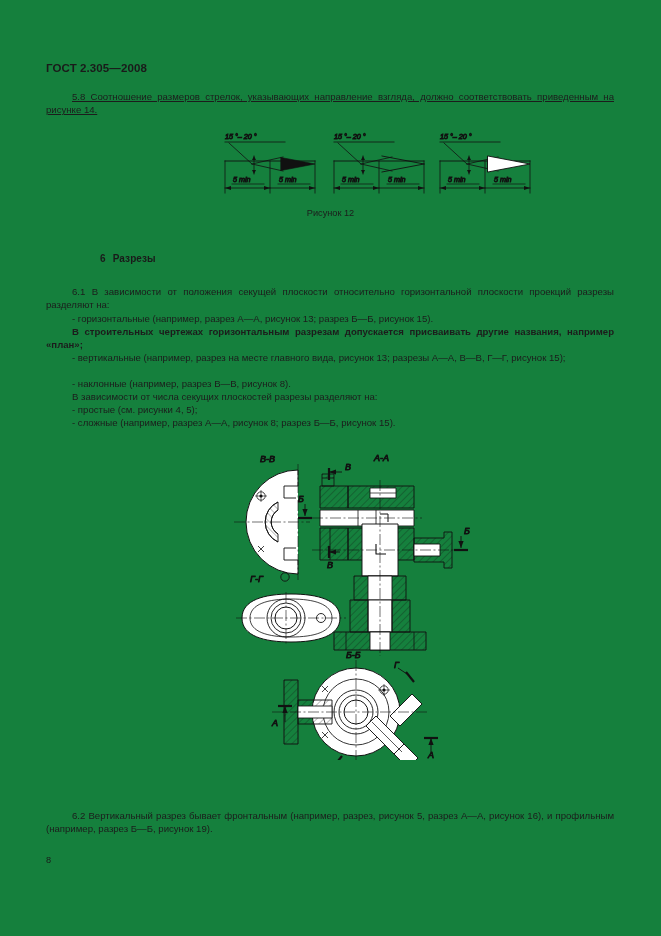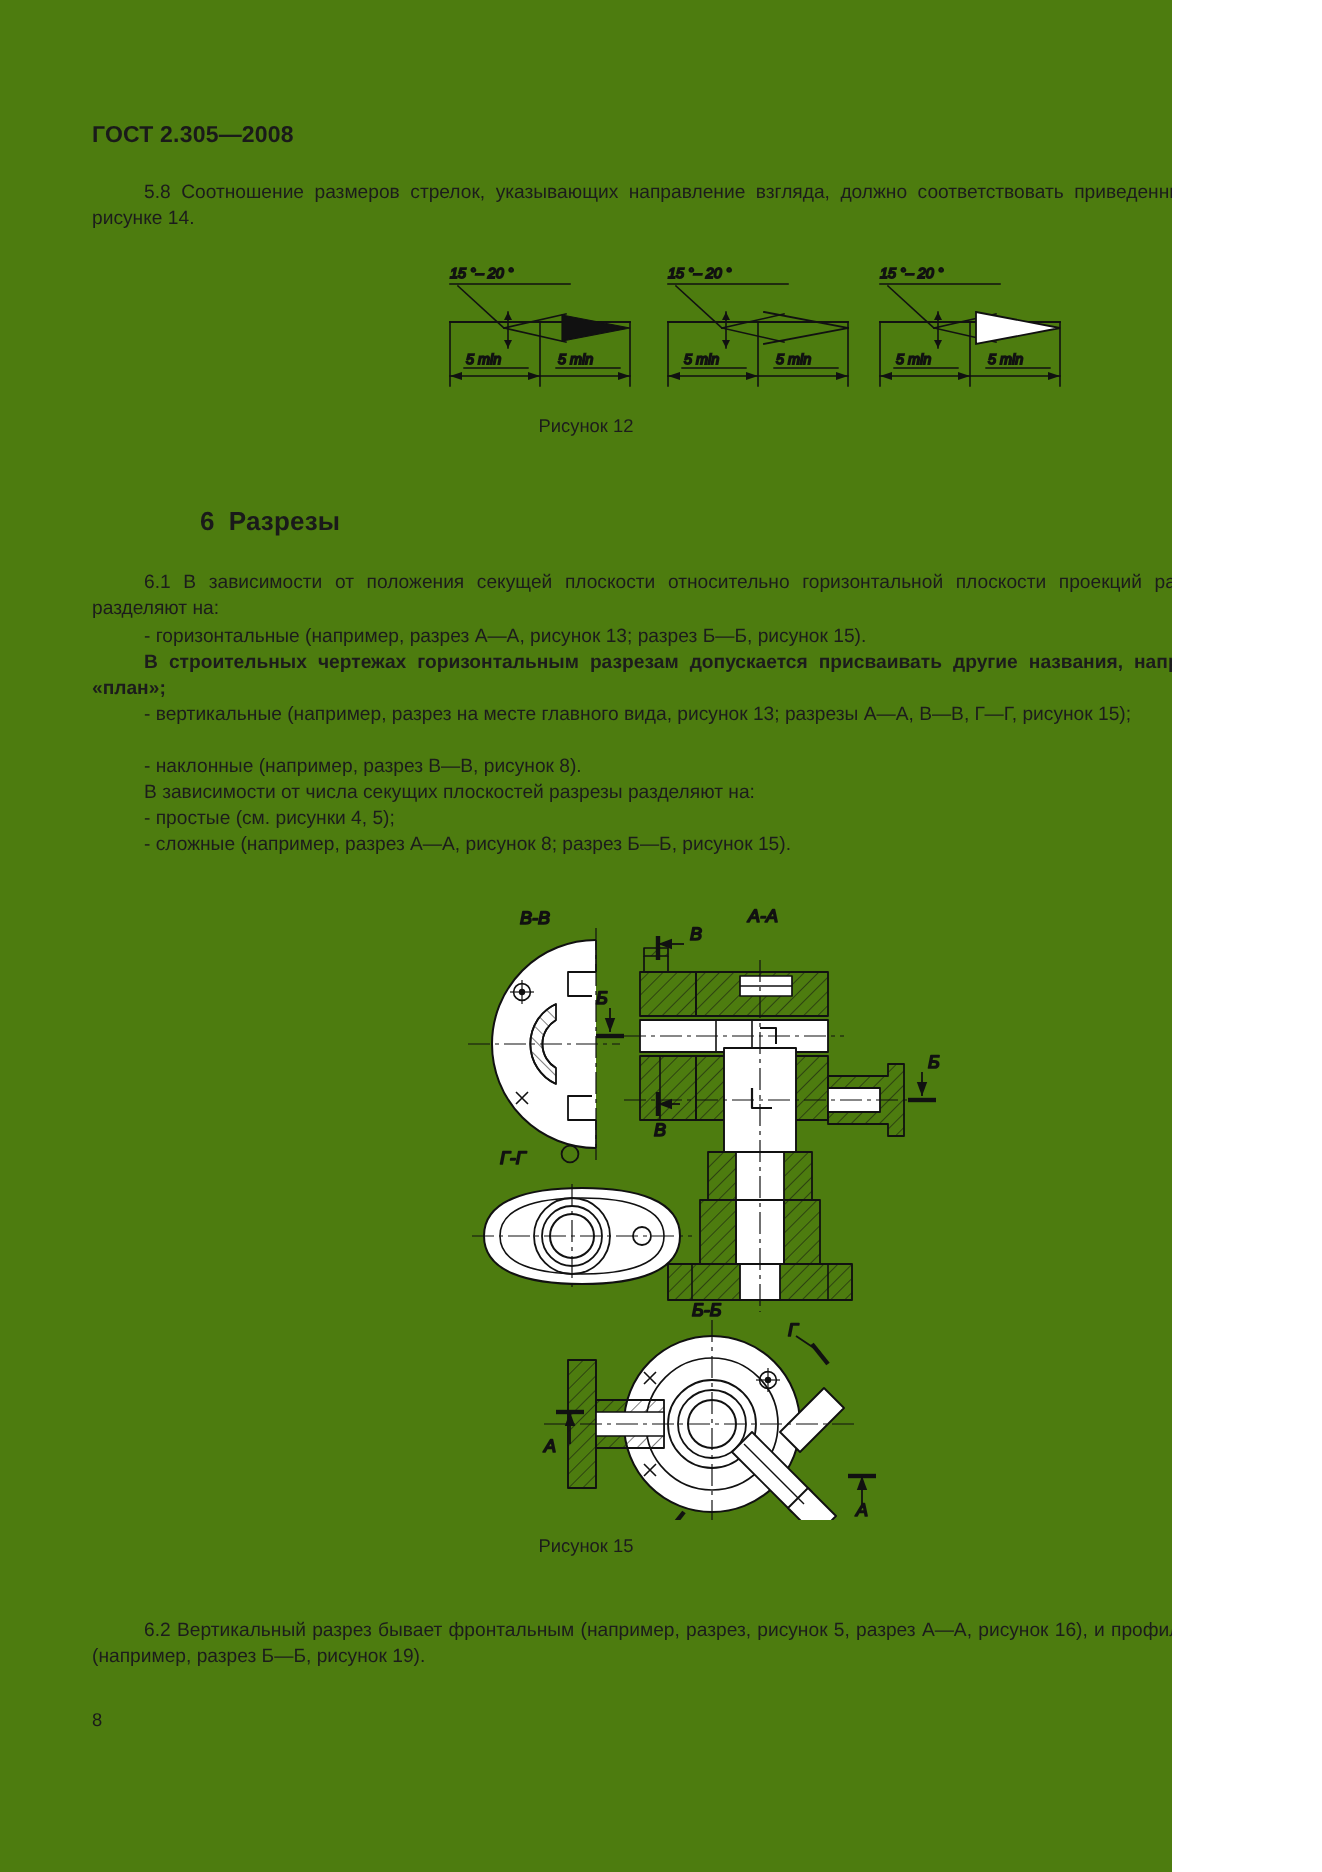--- a/index.html
+++ b/index.html
@@ -6,23 +6,23 @@
     margin: 0;
     padding: 0;
     background: #ffffff;
   }
   body {
     font-family: "Liberation Sans", sans-serif;
     color: #1a1a1a;
   }
   #page {
     position: relative;
-    width: 586px;
+    width: 661px;
     height: 936px;
-    background: #4d7c0f;
+    background: #15803d;
     overflow: hidden;
   }
 
   
   .running-head {
     position: absolute;
     left: 46px;
     top: 62px;
     font-size: 11.5px;
     font-weight: bold;
@@ -37,21 +37,21 @@
     line-height: 13.2px;
     text-align: justify;
     text-justify: inter-word;
     color: #1c1c1c;
   }
   .para.indent { text-indent: 26px; }
   .para.nojust { text-align: left; }
 
   .sec-heading {
     position: absolute;
-    font-size: 13px;
+    font-size: 10px;
     font-weight: bold;
     letter-spacing: 0.1px;
   }
   .sec-heading .num { margin-right: 7px; }
 
   .fig-caption {
     position: absolute;
     width: 100%;
     left: 0;
     text-align: center;
@@ -84,21 +84,21 @@
     fill: #111;
   }
 </style>
 </head>
 <body>
 
 <div id="page">
 
   <div class="running-head">ГОСТ 2.305—2008</div>
 
-  <div class="para indent" style="left:46px; top:90px; width:568px;">5.8  Соотношение размеров стрелок, указывающих направление взгляда, должно соответствовать приведенным на рисунке 14.</div>
+  <div class="para indent" style="left:46px; top:90px; width:568px;text-decoration:underline;">5.8  Соотношение размеров стрелок, указывающих направление взгляда, должно соответствовать приведенным на рисунке 14.</div>
 
   <div class="figure" style="left:0px; top:126px; width:661px;padding-left:27px;">
     <svg width="661" height="78" viewBox="0 0 661 78">
       <g stroke="#111" fill="none" stroke-width="0.9" stroke-linecap="square">
 
         <g transform="translate(196,4)">
           <text class="lbl-s" x="2" y="9">15 °– 20 °</text>
           <line x1="2" y1="12" x2="62" y2="12" stroke-width="0.8"></line>
 
           <line x1="6" y1="13" x2="29" y2="34" stroke-width="0.8"></line>
@@ -406,19 +406,18 @@
         <g>
           <line x1="106" y1="316" x2="114" y2="306" stroke-width="2.2"></line>
           <line x1="98" y1="320" x2="110" y2="312" stroke-width="0.9"></line>
           <text class="lbl-v" x="92" y="318">Г</text>
         </g>
 
       </g>
     </svg>
   </div>
 
-  <div class="fig-caption" style="top:768px;">Рисунок 15</div>
 
   <div class="para indent" style="left:46px; top:809px; width:568px;">6.2  Вертикальный разрез бывает фронтальным (например, разрез, рисунок 5, разрез А—А, рисунок 16), и профильным (например, разрез Б—Б, рисунок 19).</div>
 
   <div class="page-number">8</div>
 
 </div>
 
 </body></html>

